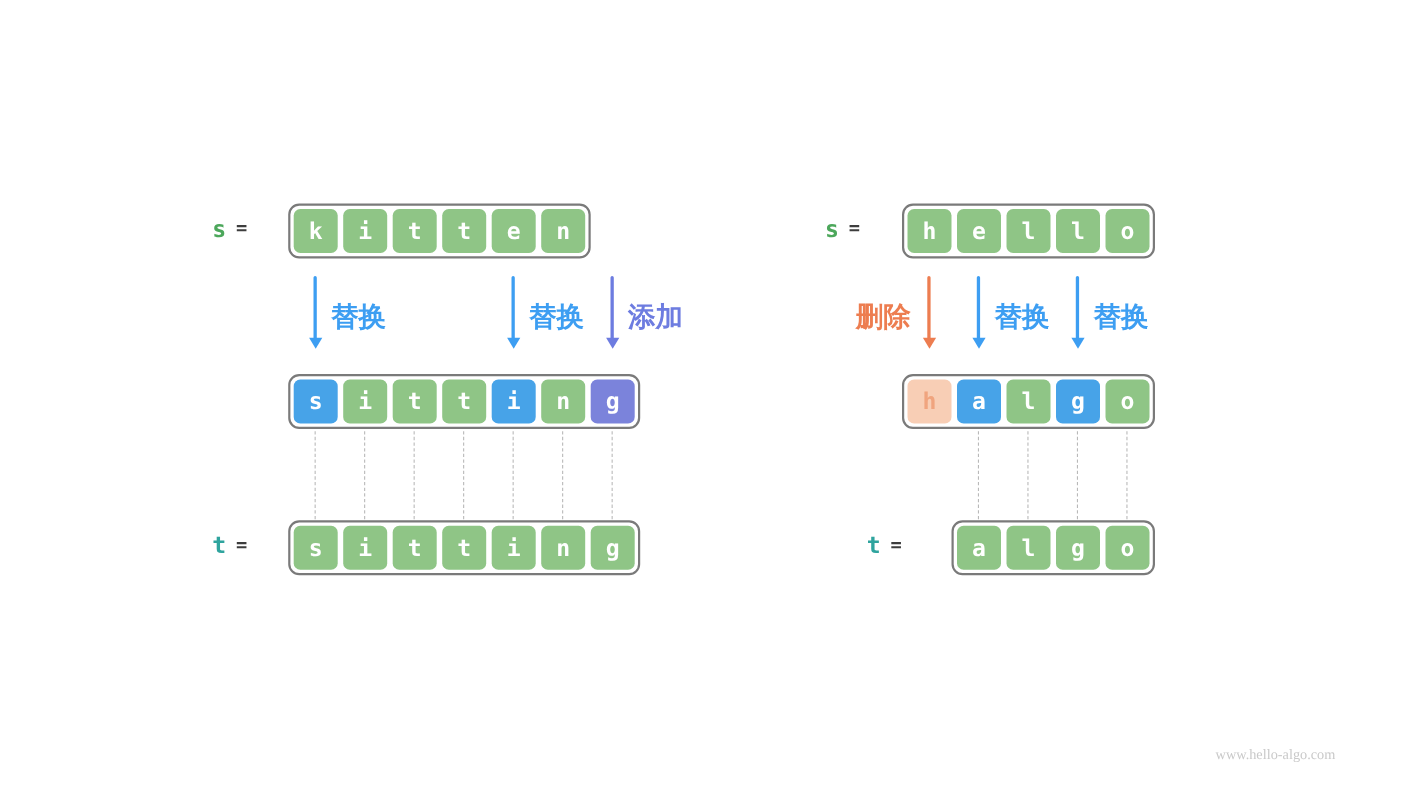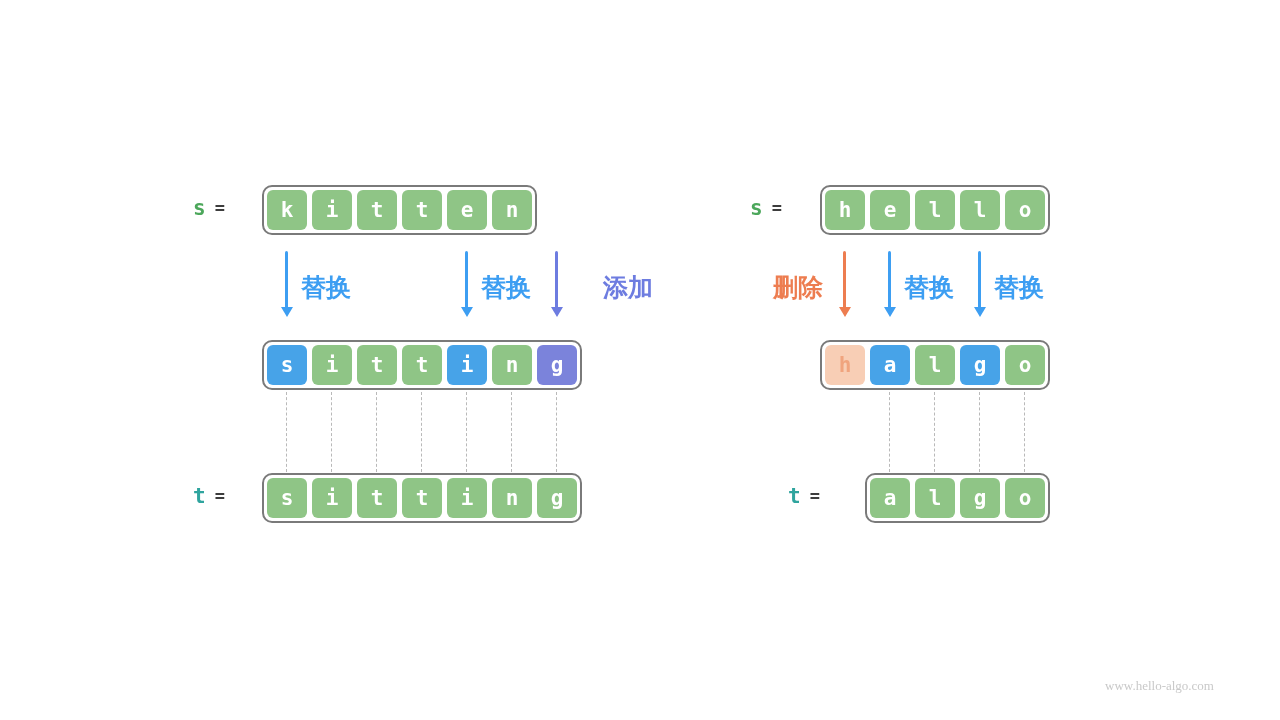--- a/index.html
+++ b/index.html
@@ -78,21 +78,21 @@
     border-right: 6.5px solid transparent;
     border-top: 10px solid currentColor;
   }
   .op-label {
     position: absolute;
     top: 271px;
     font-weight: bold;
     font-size: 25px;
     white-space: nowrap;
   }
-  .op-label.align-right { text-align: left; }
+  .op-label.align-right { text-align: center; }
   .c-blue   { color: var(--arrow-blue); }
   .c-purple { color: var(--arrow-purple); }
   .c-orange { color: var(--arrow-orange); }
 
   
   .dash {
     position: absolute;
     top: 392px;
     height: 80px;
     width: 0;
@@ -129,21 +129,21 @@
         <span class="cell cell-green">n</span>
       </div>
 
     <div class="op-arrow c-blue" style="left:285px;"></div>
     <span class="op-label c-blue" style="left:301px;">替换</span>
 
     <div class="op-arrow c-blue" style="left:465px;"></div>
     <span class="op-label c-blue" style="left:481px;">替换</span>
 
     <div class="op-arrow c-purple" style="left:555px;"></div>
-    <span class="op-label c-purple" style="left:571px;margin-left:32px;">添加</span>
+    <span class="op-label c-purple" style="left:571px;">添加</span>
 
     <div class="char-row" style="left:262px; top:340px;">
         <span class="cell cell-blue">s</span>
         <span class="cell cell-green">i</span>
         <span class="cell cell-green">t</span>
         <span class="cell cell-green">t</span>
         <span class="cell cell-blue">i</span>
         <span class="cell cell-green">n</span>
         <span class="cell cell-purple">g</span>
       </div>

